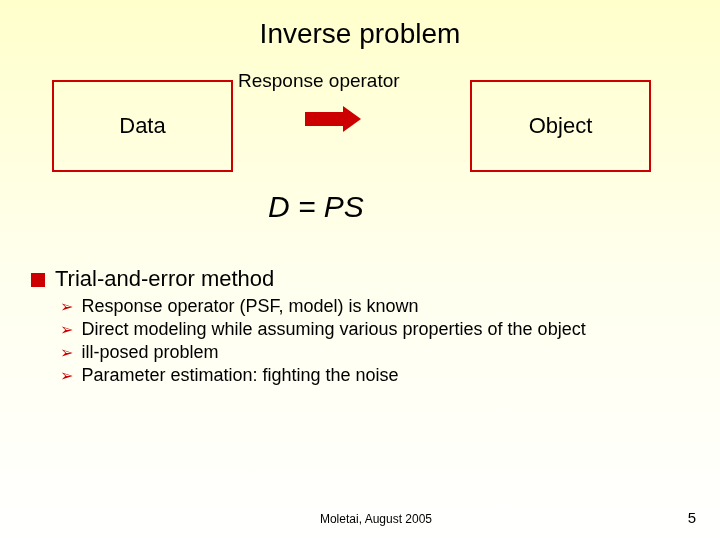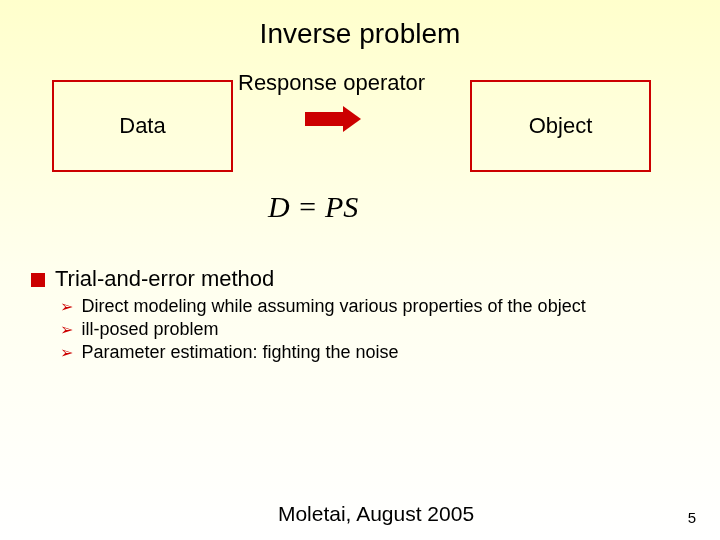--- a/index.html
+++ b/index.html
@@ -44,21 +44,21 @@
   .box-object {
     left: 470px;
     top: 10px;
     width: 145px;
     height: 56px;
   }
   .resp-op {
     position: absolute;
     left: 238px;
     top: 0px;
-    font-size: 22px;
+    font-size: 19px;
     color: #000;
   }
   .arrow {
     position: absolute;
     left: 305px;
     top: 36px;
   }
   .arrow-body {
     width: 40px;
     height: 14px;
@@ -73,21 +73,21 @@
     border-top: 13px solid transparent;
     border-bottom: 13px solid transparent;
     border-left: 18px solid #cc0000;
     vertical-align: middle;
     margin-left: -2px;
   }
   .equation1 {
     position: absolute;
     left: 268px;
     top: 190px;
-    font-family: Liberation Serif, serif;
+    font-family: Liberation Sans, sans-serif;
     font-size: 30px;
     font-style: italic;
     color: #000;
   }
   .content {
     position: absolute;
     top: 260px;
     left: 20px;
     right: 20px;
   }
@@ -131,21 +131,21 @@
     font-family: Arial, sans-serif;
     font-style: normal;
     margin: 0 8px;
   }
   .footer {
     position: absolute;
     bottom: 14px;
     left: 0;
     right: 0;
     text-align: center;
-    font-size: 21px;
+    font-size: 12px;
     color: #000;
     padding-left: 32px;
   }
   .pagenum {
     position: absolute;
     bottom: 14px;
     right: 24px;
     font-size: 15px;
     color: #000;
   }
@@ -161,20 +161,21 @@
   <div class="arrow">
     <span class="arrow-body"></span><span class="arrow-head"></span>
   </div>
   <div class="box box-object">Object</div>
 </div>
 
 <div class="equation1">D = PS</div>
 
 <div class="content">
   <div class="h1">Trial-and-error method</div>
+  <div class="sub">Response operator (PSF, model) is known</div>
   <div class="sub">Direct modeling while assuming various properties of the object</div>
 
   <div class="sub">ill-posed problem</div>
   <div class="sub">Parameter estimation: fighting the noise</div>
 </div>
 
 <div class="footer">Moletai, August 2005</div>
 <div class="pagenum">5</div>
 
 </body></html>

